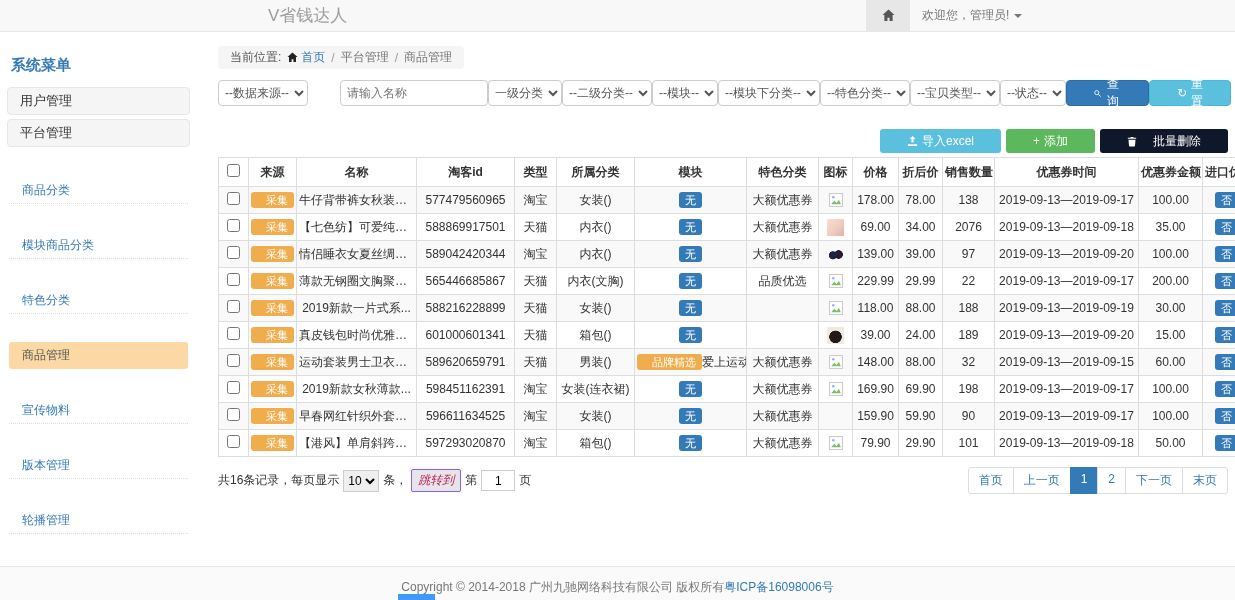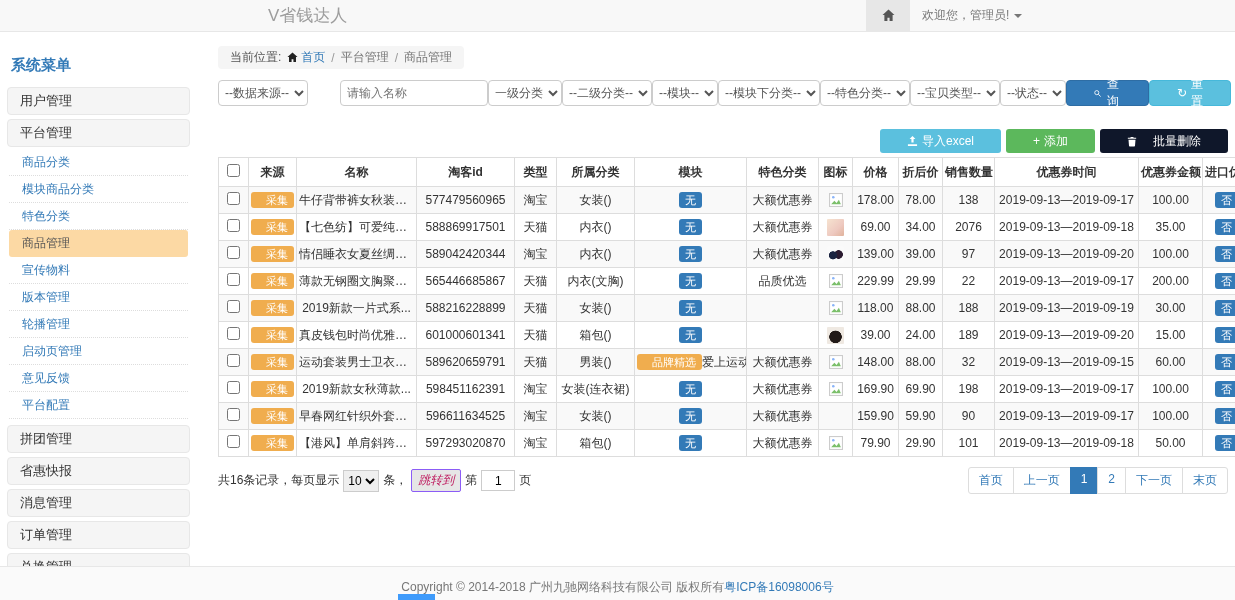--- a/index.html
+++ b/index.html
@@ -11,21 +11,21 @@
   .brand { position:absolute; left:268px; top:0; line-height:31px; font-size:17px; color:#9d9d9d; }
   .home-box { position:absolute; left:866px; top:0; width:44px; height:31px; background:#e7e7e7; display:flex; align-items:center; justify-content:center; cursor:pointer; }
   .welcome { position:absolute; left:922px; top:0; height:31px; display:flex; align-items:center; gap:5px; font-size:12px; color:#777; cursor:pointer; }
   .caret { width:0; height:0; border-left:4px solid transparent; border-right:4px solid transparent; border-top:4px solid #777; display:inline-block; }
 
   
   .sidebar { position:absolute; left:7px; top:52px; width:183px; z-index:1; }
   .side-title { color:#337ab7; font-weight:bold; font-size:15px; padding:4px 4px 8px 4px; }
   .panel-item { background:#f5f5f5; border:1px solid #e7e7e7; border-radius:4px; height:28px; line-height:26px; padding-left:12px; font-size:13px; color:#333; margin-top:4px; cursor:pointer; }
   .submenu { background:#fff; padding:2px 2px; }
-  .submenu-item { height:27px; line-height:26px; padding-left:13px; color:#337ab7; font-size:12px; border-bottom:1px dotted #ddd; cursor:pointer; }
+  .submenu-item { height:27px; line-height:26px; padding-left:13px; color:#337ab7; font-size:12px; border-bottom:1px dotted #ddd; cursor:pointer;margin-top:28px; }
   .submenu-item.active { background:#fcd9a4; color:#555; border-radius:3px; border-bottom-color:transparent; }
 
   
   .main { position:absolute; left:218px; top:46px; width:1010px; }
   .breadcrumb { background:#f5f5f5; border-radius:4px; height:23px; padding:0 12px; font-size:12px; color:#555; display:inline-flex; gap:6px; align-items:center; }
   .breadcrumb .bc-home { color:#337ab7; cursor:pointer; display:inline-flex; align-items:center; gap:3px; }
   .breadcrumb .bc-sep { color:#999; }
   .breadcrumb .bc-item { color:#777; }
 
   .filters { margin-top:11px; display:flex; align-items:center; }

